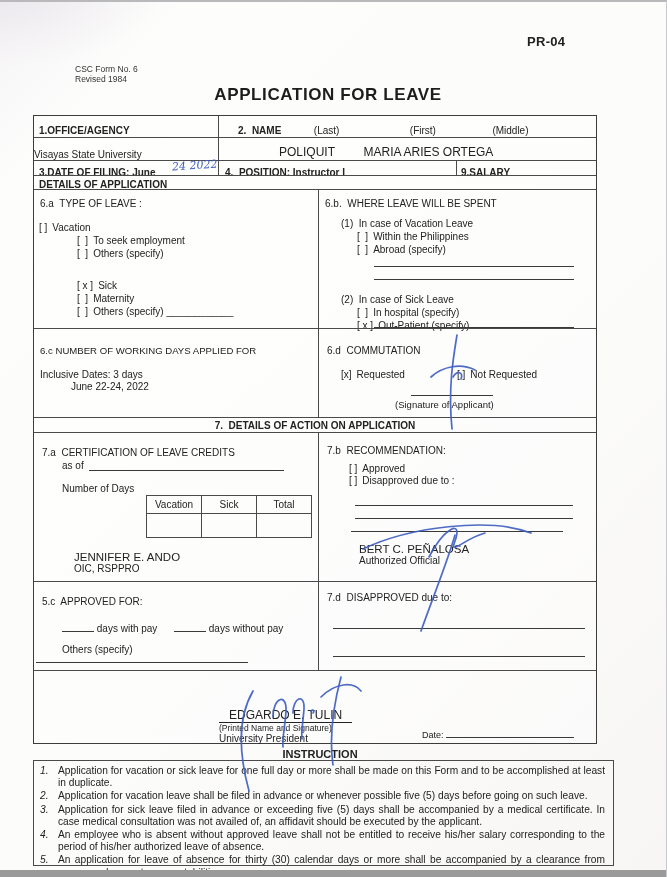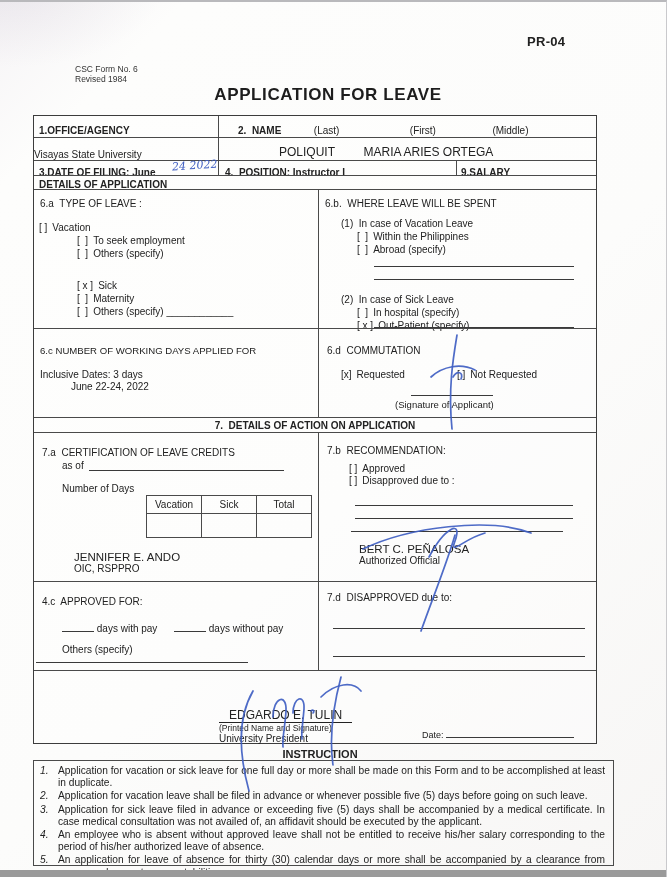--- a/index.html
+++ b/index.html
@@ -262,21 +262,21 @@
         <svg class="sig" style="left:40px; top:80px; z-index:3" width="200" height="120" viewBox="0 0 200 120" stroke="#3f5ec2">
           <path d="M4,36 C50,14 130,4 172,20"></path>
           <path d="M70,44 C86,14 104,6 96,28 C90,44 104,26 126,20"></path>
           <path d="M96,22 C88,50 74,84 62,118"></path>
         </svg>
       </div>
     </div>
 
     <div class="row r-7cd">
       <div class="cell c-left">
-        <div class="txt pre abs" style="left:8px; top:14px">4.c  APPROVED FOR:</div>
+        <div class="txt pre abs" style="left:8px; top:14px">5.c  APPROVED FOR:</div>
         <div class="abs" style="left:28px; top:40px; font-size:10px">
           <span class="line" style="display:inline-block; width:32px; height:10px"></span>
           <span>days with pay</span>
         </div>
         <div class="abs" style="left:140px; top:40px; font-size:10px">
           <span class="line" style="display:inline-block; width:32px; height:10px"></span>
           <span>days without pay</span>
         </div>
         <div class="txt abs" style="left:28px; top:62px">Others (specify)</div>
         <div class="line abs" style="left:2px; top:80px; width:212px"></div>

